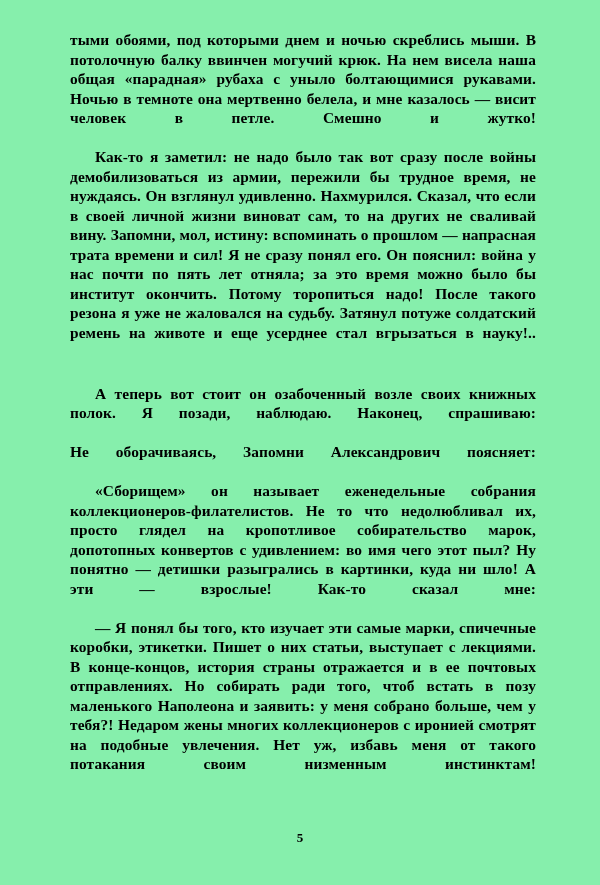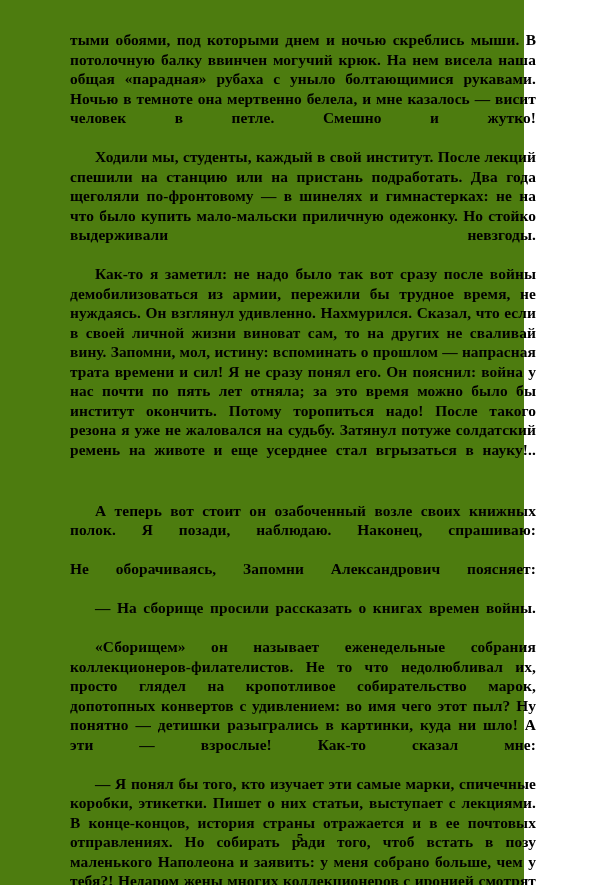--- a/index.html
+++ b/index.html
@@ -12,23 +12,23 @@
     height: 885px;
     position: relative;
     font-family: "Liberation Serif", "DejaVu Serif", serif;
     color: #000000;
     overflow: hidden;
   }
   #page {
     position: absolute;
     left: 0;
     top: 0;
-    width: 524px;
+    width: 600px;
     height: 885px;
-    background: #4d7c0f;
+    background: #86efac;
   }
   #textblock {
     position: absolute;
     left: 70px;
     top: 30px;
     width: 466px;
   }
   .para {
     margin: 0;
     padding: 0;
@@ -67,25 +67,23 @@
   }
 </style>
 </head>
 <body>
 
 <div id="page">
 
   <div id="textblock">
 
     <p class="para">тыми обоями, под которыми днем и ночью скреблись мыши. В потолочную балку ввинчен могучий крюк. На нем висела наша общая «парадная» рубаха с уныло болтающимися рукавами. Ночью в темноте она мертвенно белела, и мне казалось — висит человек в петле. Смешно и жутко!</p>
-    <p class="para indent">Ходили мы, студенты, каждый в свой институт. После лекций спешили на станцию или на пристань подработать. Два года щеголяли по-фронтовому — в шинелях и гимнастерках: не на что было купить мало-мальски приличную одежонку. Но стойко выдерживали невзгоды.</p>
     <p class="para indent">Как-то я заметил: не надо было так вот сразу после войны демобилизоваться из армии, пережили бы трудное время, не нуждаясь. Он взглянул удивленно. Нахмурился. Сказал, что если в своей личной жизни виноват сам, то на других не сваливай вину. Запомни, мол, истину: вспоминать о прошлом — напрасная трата времени и сил! Я не сразу понял его. Он пояснил: война у нас почти по пять лет отняла; за это время можно было бы институт окончить. Потому торопиться надо! После такого резона я уже не жаловался на судьбу. Затянул потуже солдатский ремень на животе и еще усерднее стал вгрызаться в науку!..</p>
     <p class="para indent gap">А теперь вот стоит он озабоченный возле своих книжных полок. Я позади, наблюдаю. Наконец, спрашиваю:</p>
     <p class="para">Не оборачиваясь, Запомни Александрович поясняет:</p>
-    <p class="para indent">— На сборище просили рассказать о книгах времен войны.</p>
     <p class="para indent">«Сборищем» он называет еженедельные собрания коллекционеров-филателистов. Не то что недолюбливал их, просто глядел на кропотливое собирательство марок, допотопных конвертов с удивлением: во имя чего этот пыл? Ну понятно — детишки разыгрались в картинки, куда ни шло! А эти — взрослые! Как-то сказал мне:</p>
     <p class="para indent">— Я понял бы того, кто изучает эти самые марки, спичечные коробки, этикетки. Пишет о них статьи, выступает с лекциями. В конце-концов, история страны отражается и в ее почтовых отправлениях. Но собирать ради того, чтоб встать в позу маленького Наполеона и заявить: у меня собрано больше, чем у тебя?! Недаром жены многих коллекционеров с иронией смотрят на подобные увлечения. Нет уж, избавь меня от такого потакания своим низменным инстинктам!</p>
 
   </div>
 
   <div id="folio">5</div>
 
 </div>
 
 </body></html>

